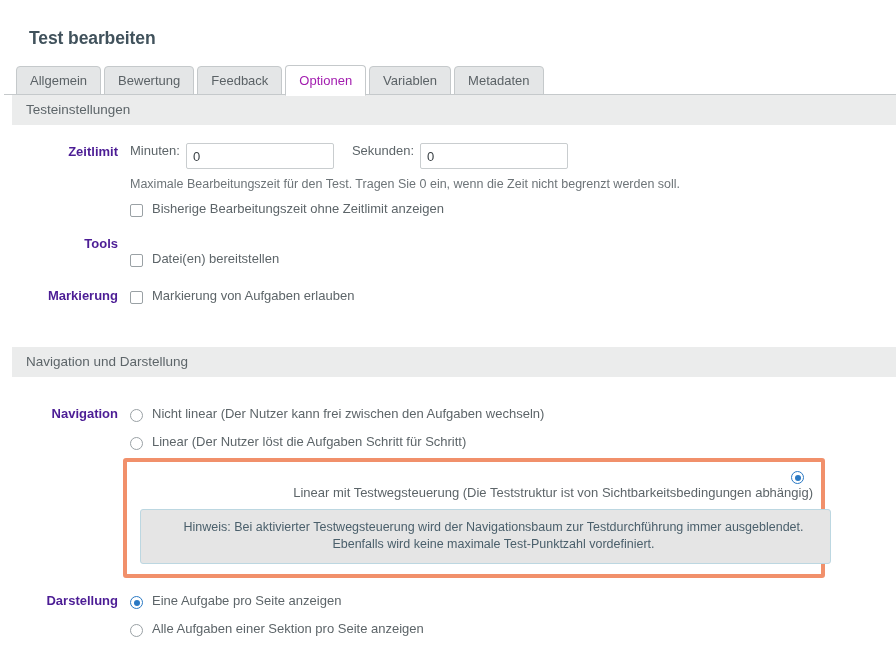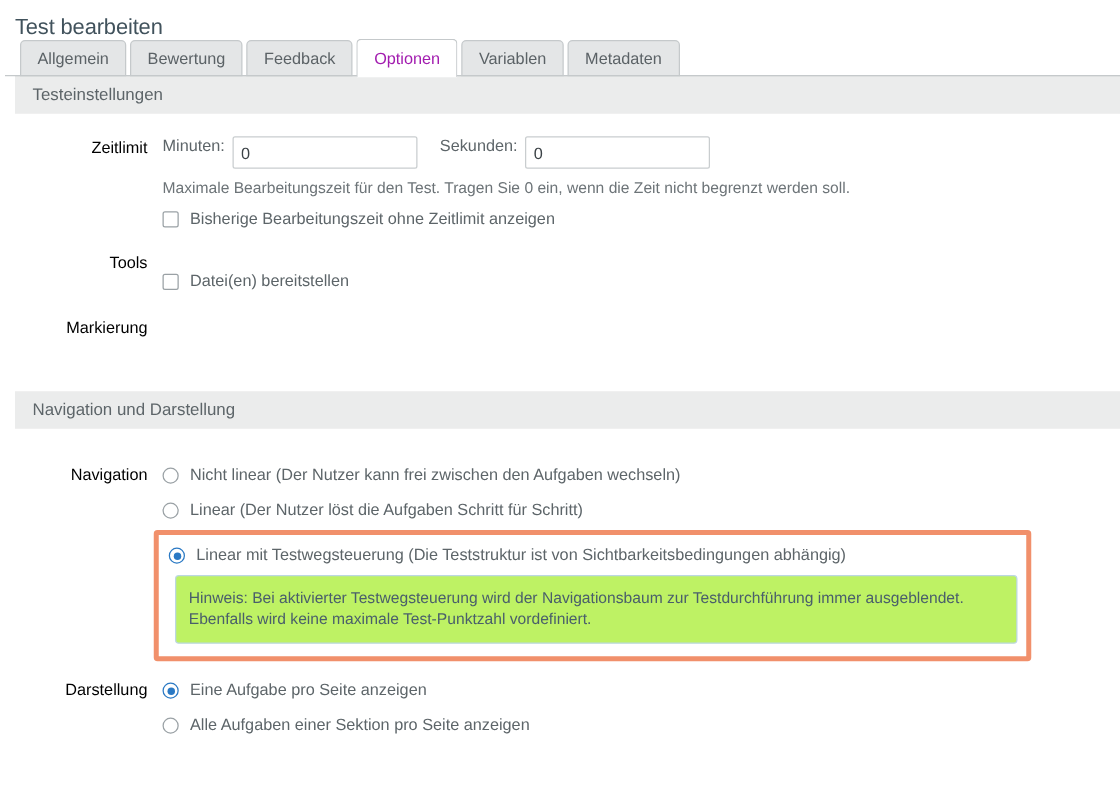--- a/index.html
+++ b/index.html
@@ -14,23 +14,23 @@
     font-family: "Liberation Sans", sans-serif;
     font-size: 13px;
     color: #4c5256;
     overflow: hidden;
     position: relative;
   }
 
   
   .page-title {
     font-size: 17.5px;
-    font-weight: normal;
+    font-weight: bold;
     color: #41525c;
-    margin: 0;
+    margin: 17px;
     padding: 11px 0 0 12px;
     letter-spacing: -0.1px;
   }
 
   
   .tabs-wrap {
     position: relative;
     padding-left: 16px;
     height: 29px;
   }
@@ -98,23 +98,24 @@
   
   .form-row {
     display: flex;
     align-items: flex-start;
   }
   .row-label {
     width: 118px;
     min-width: 118px;
     text-align: right;
     padding-right: 12px;
-    color: #000000;
+    color: #4c1d95;
     font-size: 13px;
     line-height: 18px;
+    font-weight: bold;
   }
   .row-body {
     flex: 1;
     min-width: 0;
   }
 
   .inline-fields {
     display: flex;
     align-items: flex-start;
     gap: 0;
@@ -142,21 +143,21 @@
   .helptext {
     color: #6d7478;
     font-size: 12.5px;
     margin-top: 7px;
     line-height: 16px;
   }
 
   
   .opt {
     display: flex;
-    align-items: center;
+    align-items: flex-end;
     margin-top: 8px;
     line-height: 17px;
   }
   .opt .ctl {
     width: 13px;
     height: 13px;
     min-width: 13px;
     margin: 2px 9px 0 0;
     box-sizing: border-box;
     background: #fff;
@@ -194,34 +195,35 @@
   
   .highlight {
     border: 4px solid #f1906b;
     border-radius: 3px;
     margin-left: -7px;
     margin-top: 8px;
     padding: 5px 8px 10px 8px;
     width: 678px;
     box-sizing: content-box;
   }
-  .highlight .opt { margin-top: 2px; }
+  .highlight .opt { margin-top: 2px; flex-direction: column; }
 
   .infobox {
-    background: #bef264;
+    background: #e5e5e5;
     border: 1px solid #bcd7e1;
     border-radius: 3px;
     margin-top: 8px;
     margin-left: 5px;
-    padding: 9px 11px 10px 10px;
+    padding: 9px 11px 10px 27px;
     color: #4a5f6b;
     font-size: 12.5px;
     line-height: 17px;
     width: 651px;
     box-sizing: content-box;
+    text-align: center;
   }
 </style>
 </head>
 <body>
 
 <h1 class="page-title">Test bearbeiten</h1>
 
 <div class="tabs-wrap">
   <div class="tabs">
     <div class="tab"><span>Allgemein</span></div>
@@ -265,20 +267,26 @@
       <span class="ctl checkbox"></span>
       <span class="opt-label">Datei(en) bereitstellen</span>
     </div>
   </div>
 </div>
 
 <div style="height:20px"></div>
 
 <div class="form-row">
   <div class="row-label">Markierung</div>
+  <div class="row-body">
+    <div class="opt" style="margin-top:0">
+      <span class="ctl checkbox"></span>
+      <span class="opt-label">Markierung von Aufgaben erlauben</span>
+    </div>
+  </div>
 </div>
 
 <div style="height:42px"></div>
 
 <div class="section-band">Navigation und Darstellung</div>
 
 <div style="height:28px"></div>
 
 <div class="form-row">
   <div class="row-label">Navigation</div>

